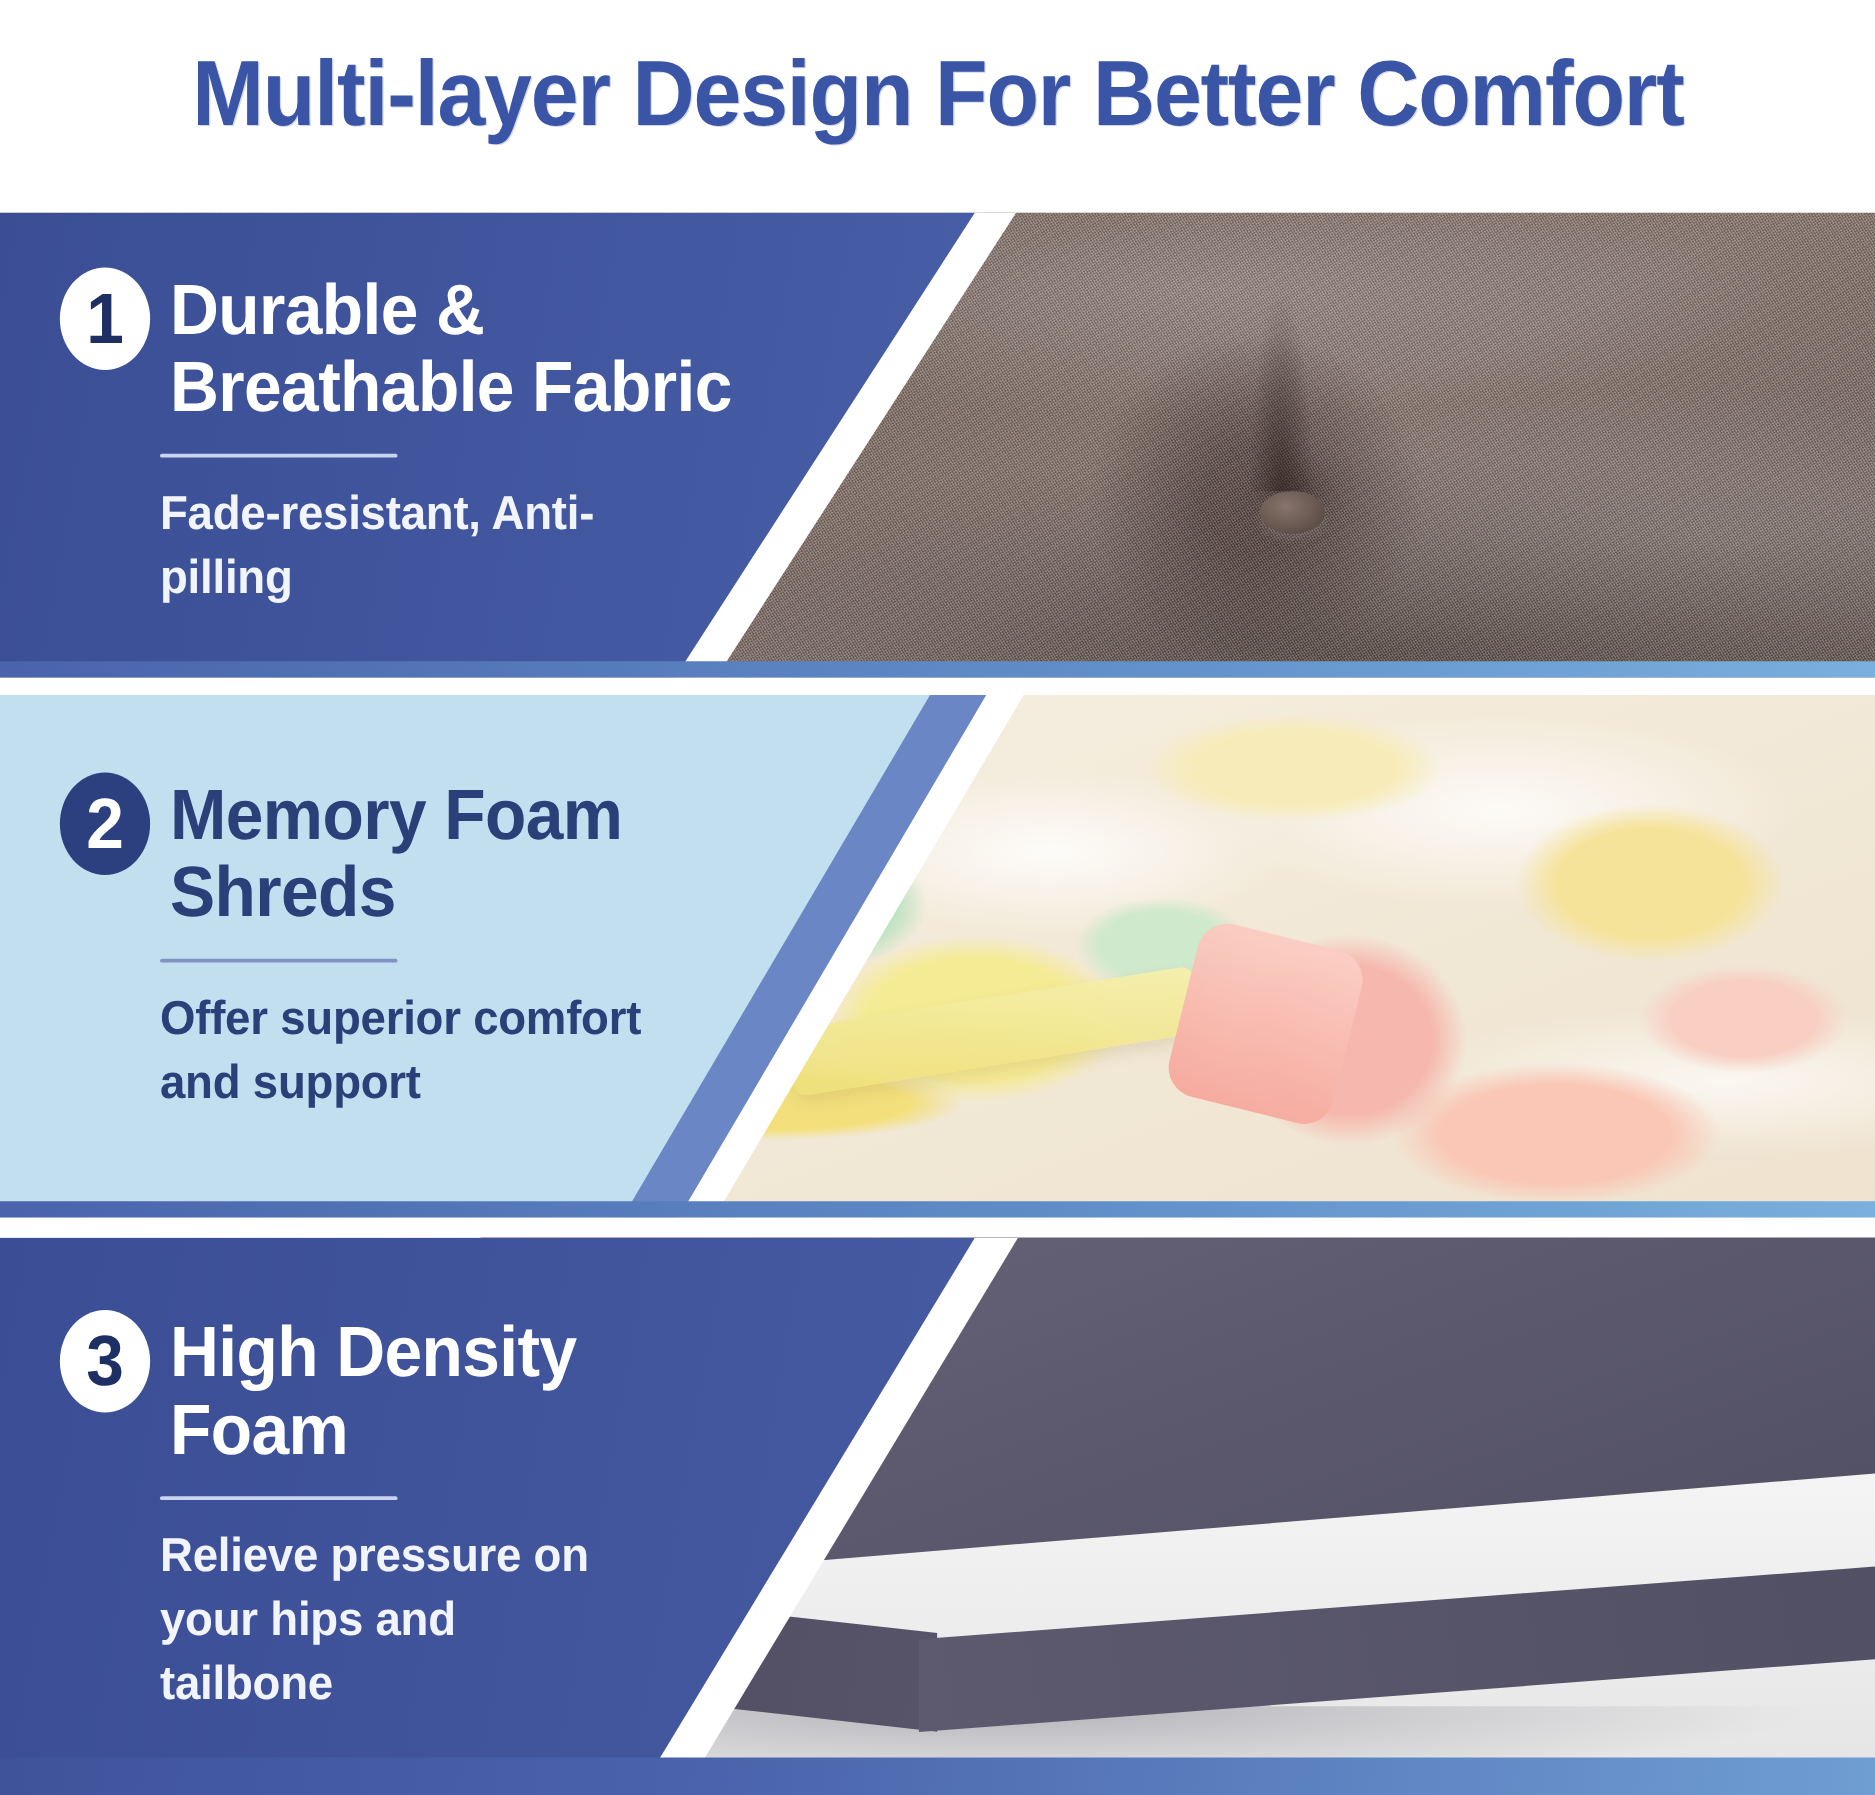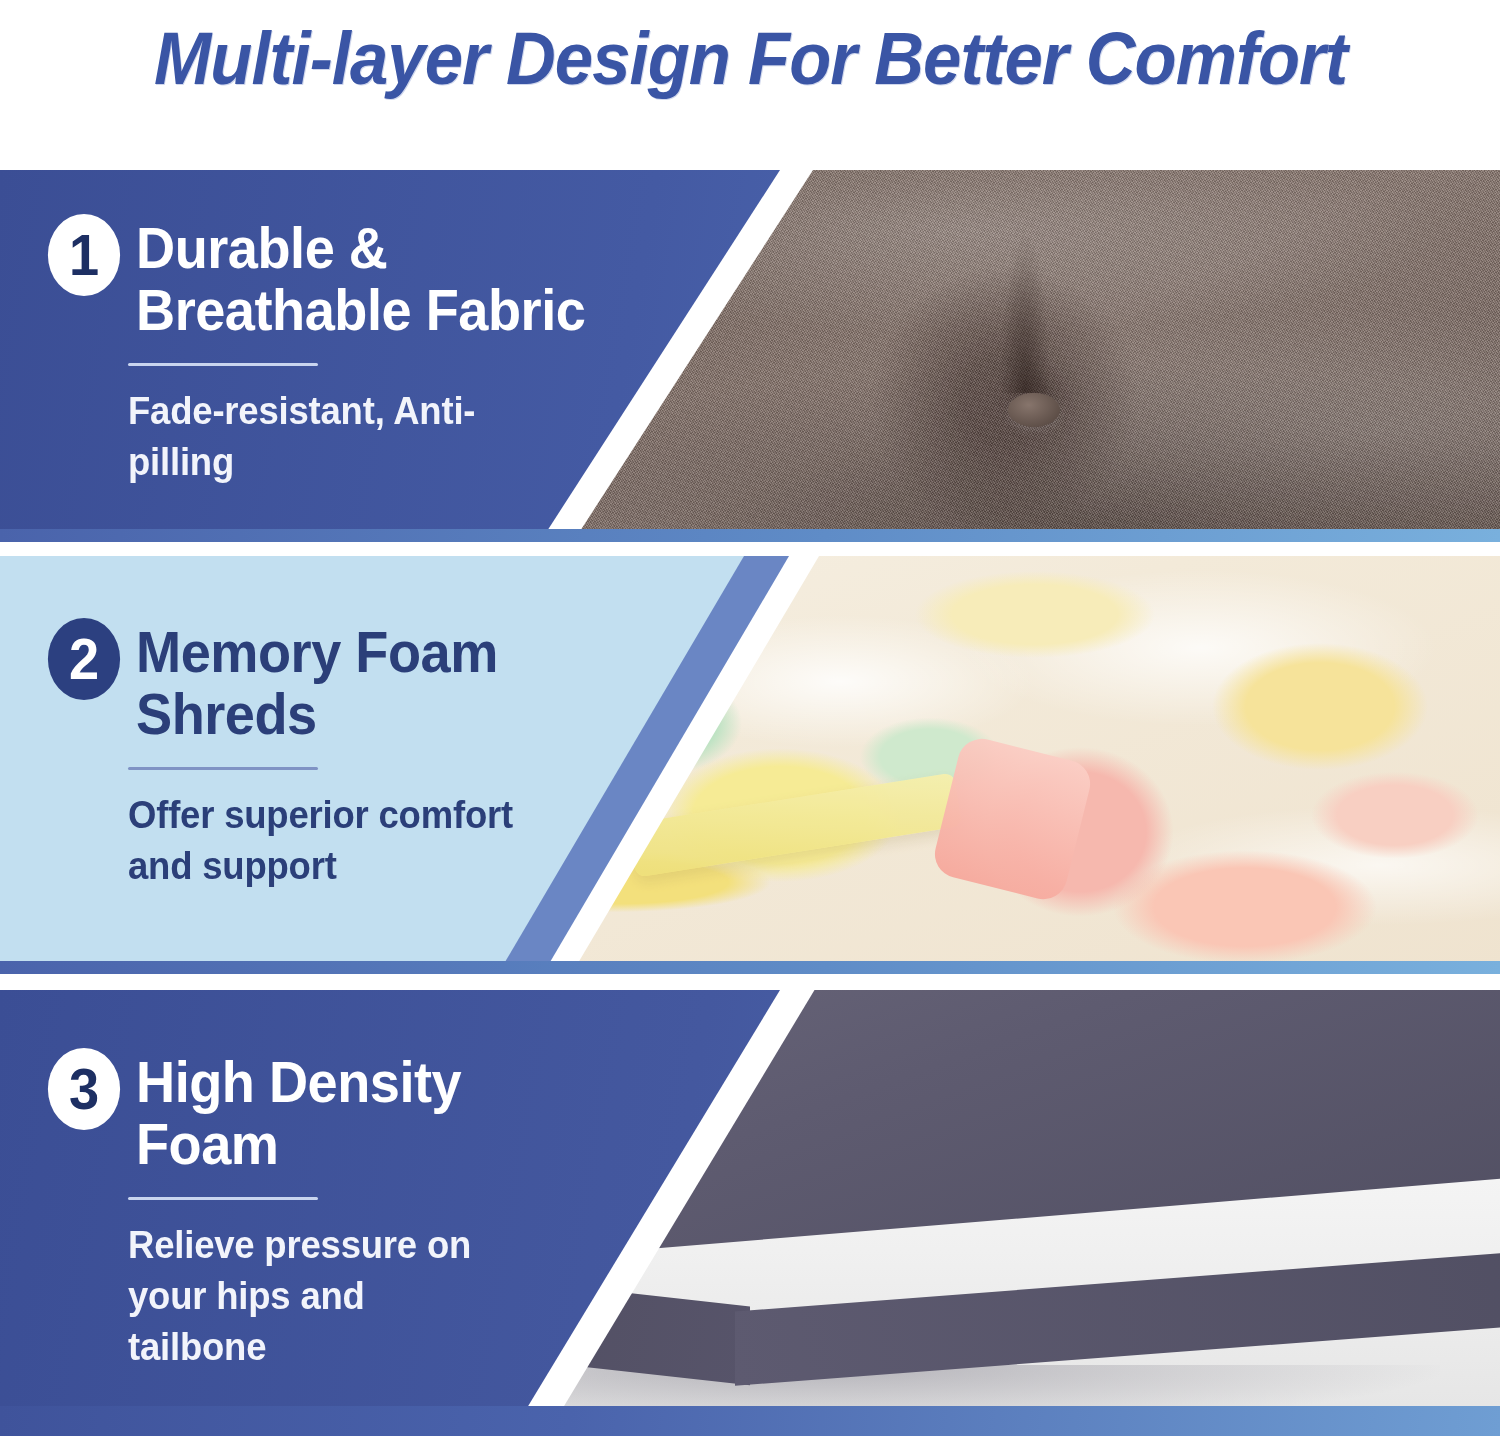--- a/index.html
+++ b/index.html
@@ -4,24 +4,23 @@
 <style>
   * { margin:0; padding:0; box-sizing:border-box; }
   html,body{ background:#ffffff; }
   body{
     width:1500px; height:1436px; position:relative; overflow:hidden;
     font-family:"Liberation Sans", sans-serif;
   }
 
   
   .title-bar{
-    position:absolute; left:0; top:0; width:1500px; height:118px;
+    position:absolute; left:0; top:16px; width:1500px; height:118px;
     display:flex; align-items:center; justify-content:center;
     background:#ffffff;
-    font-style:italic;
   }
   .title-text{
     font-family:"Liberation Sans", sans-serif;
     font-weight:bold;
     font-size:74px;
     line-height:78px;
     color:#3a55a5;
     letter-spacing:-1px;
     transform:scaleX(0.93);
     transform-origin:center center;

